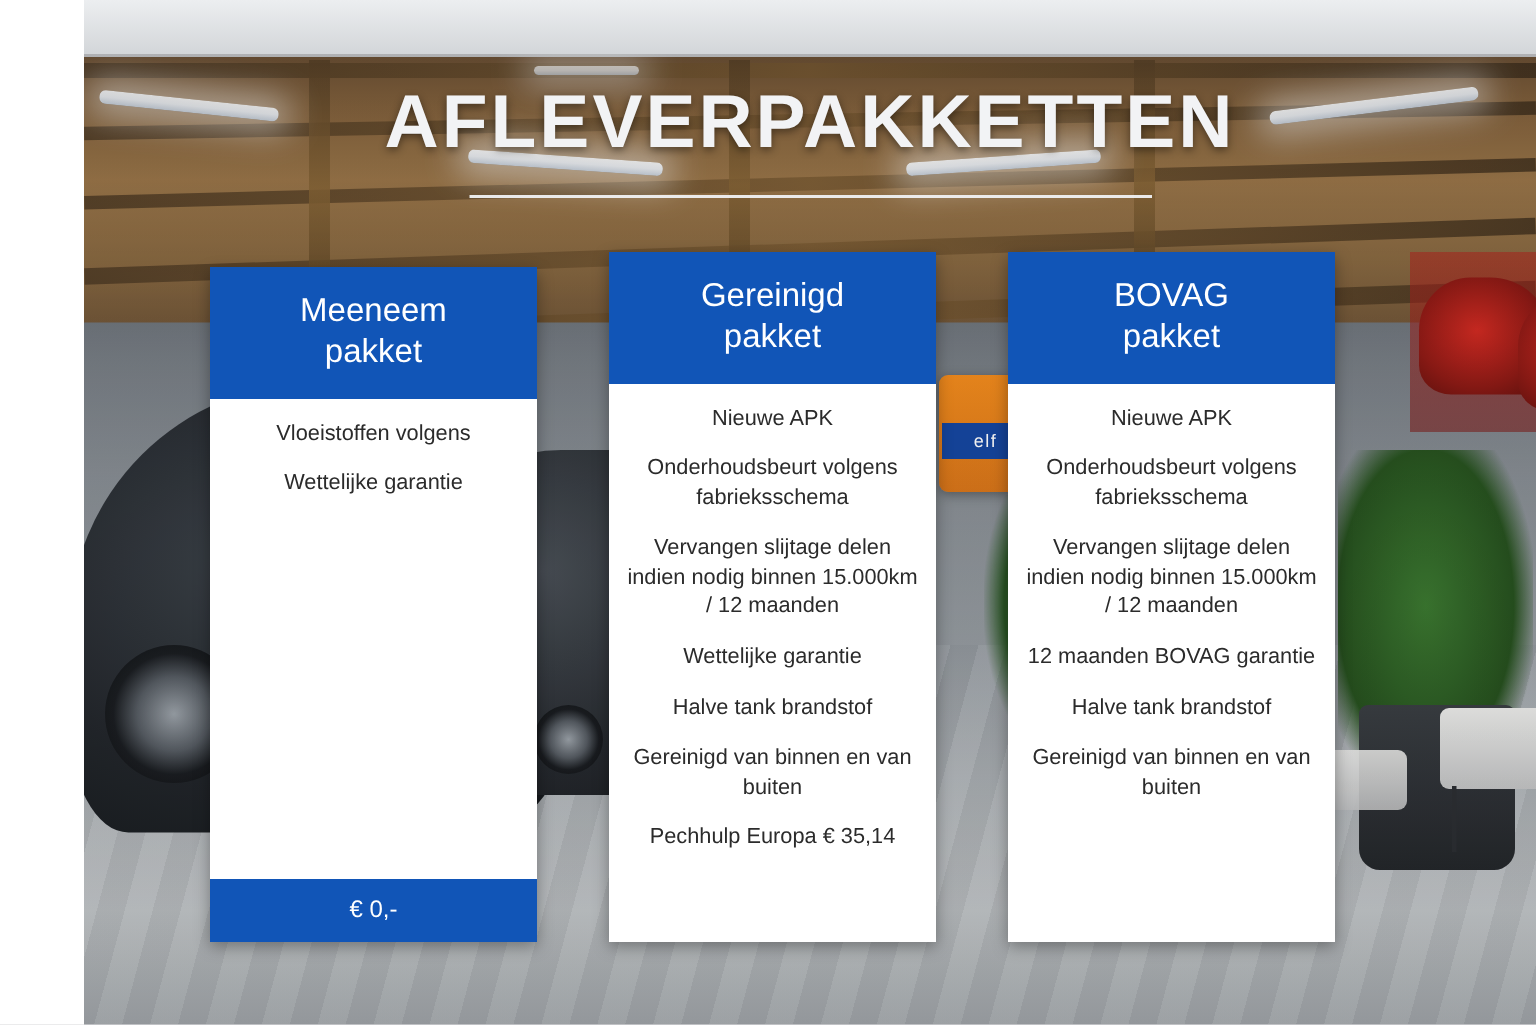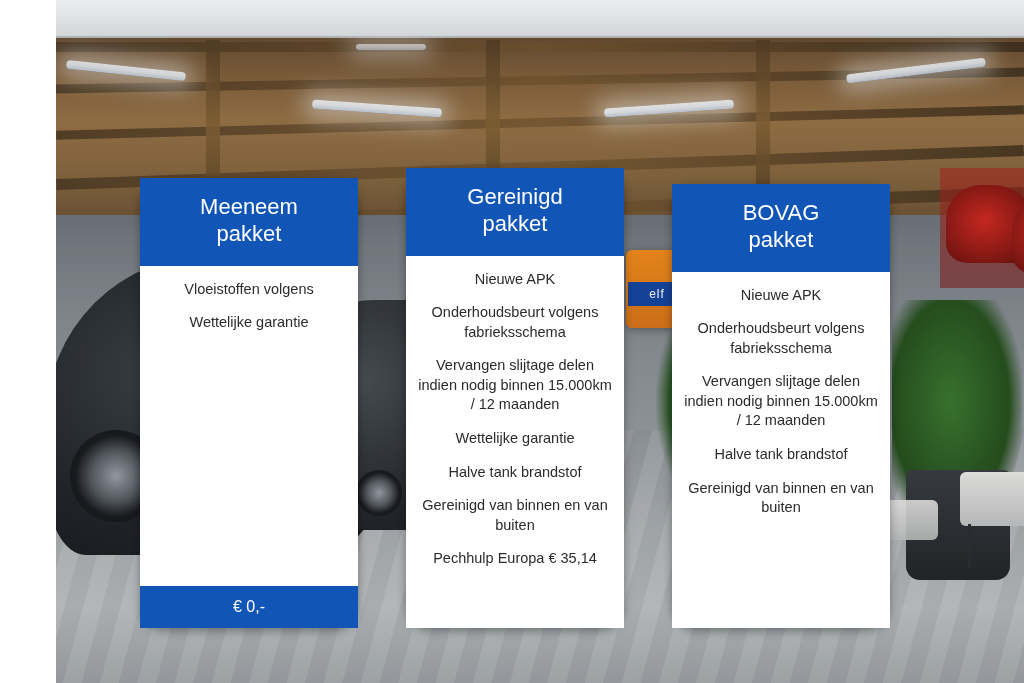--- a/index.html
+++ b/index.html
@@ -188,21 +188,20 @@
     width: 750px;
     display: flex;
     justify-content: space-between;
   }
   .card {
     width: 218px;
     background: #a3a3a3;
     box-shadow: 0 3px 10px rgba(0,0,0,.35);
     display: flex;
     flex-direction: column;
-    border-radius: 24px;
   }
   .card-head {
     background: #1155b7;
     color: #ffffff;
     text-align: center;
     font-size: 22px;
     line-height: 1.22;
     padding: 16px 8px 18px 8px;
     font-weight: 400;
   }
@@ -229,21 +228,21 @@
   }
   .spacer { flex: 1 1 auto; }
 
   
   .card-1 .card-body { min-height: 320px; }
   .card-2 .card-body { min-height: 320px; }
   .card-3 .card-body { min-height: 320px; }
 
   .card-1 { margin-top: 10px; }
   .card-2 { margin-top: 0px; }
-  .card-3 { margin-top: 16px; justify-content: flex-end; }
+  .card-3 { margin-top: 0px; justify-content: flex-end; }
 </style>
 </head>
 <body>
 
 <div id="stage">
 
   <div class="photo">
     <div class="ceiling"></div>
     <div class="ceiling-band"></div>
 
@@ -287,20 +286,24 @@
     <div class="chair-leg" style="left:912px;top:524px;height:44px;"></div>
 
     <div class="chair" style="left:826px;top:500px;width:56px;height:40px;opacity:.9;"></div>
 
     <div class="tint"></div>
   </div>
 
   <div class="left-pane"></div>
   <div class="top-strip"></div>
 
+  <div class="title-wrap">
+    <div class="title">AFLEVERPAKKETTEN</div>
+    <div class="title-rule"></div>
+  </div>
 
   <div class="cards">
 
     <div class="card card-1">
       <div class="card-head">
         <div>Meeneem</div>
         <div>pakket</div>
       </div>
       <div class="card-body">
         <div class="feature">Vloeistoffen volgens</div>
@@ -328,20 +331,21 @@
 
     <div class="card card-3">
       <div class="card-head">
         <div>BOVAG</div>
         <div>pakket</div>
       </div>
       <div class="card-body">
         <div class="feature">Nieuwe APK</div>
         <div class="feature">Onderhoudsbeurt volgens fabrieksschema</div>
         <div class="feature">Vervangen slijtage delen indien nodig binnen 15.000km / 12 maanden</div>
+        <div class="feature">12 maanden BOVAG garantie</div>
         <div class="feature">Halve tank brandstof</div>
         <div class="feature">Gereinigd van binnen en van buiten</div>
       </div>
     </div>
 
   </div>
 
 </div>
 
 </body></html>

